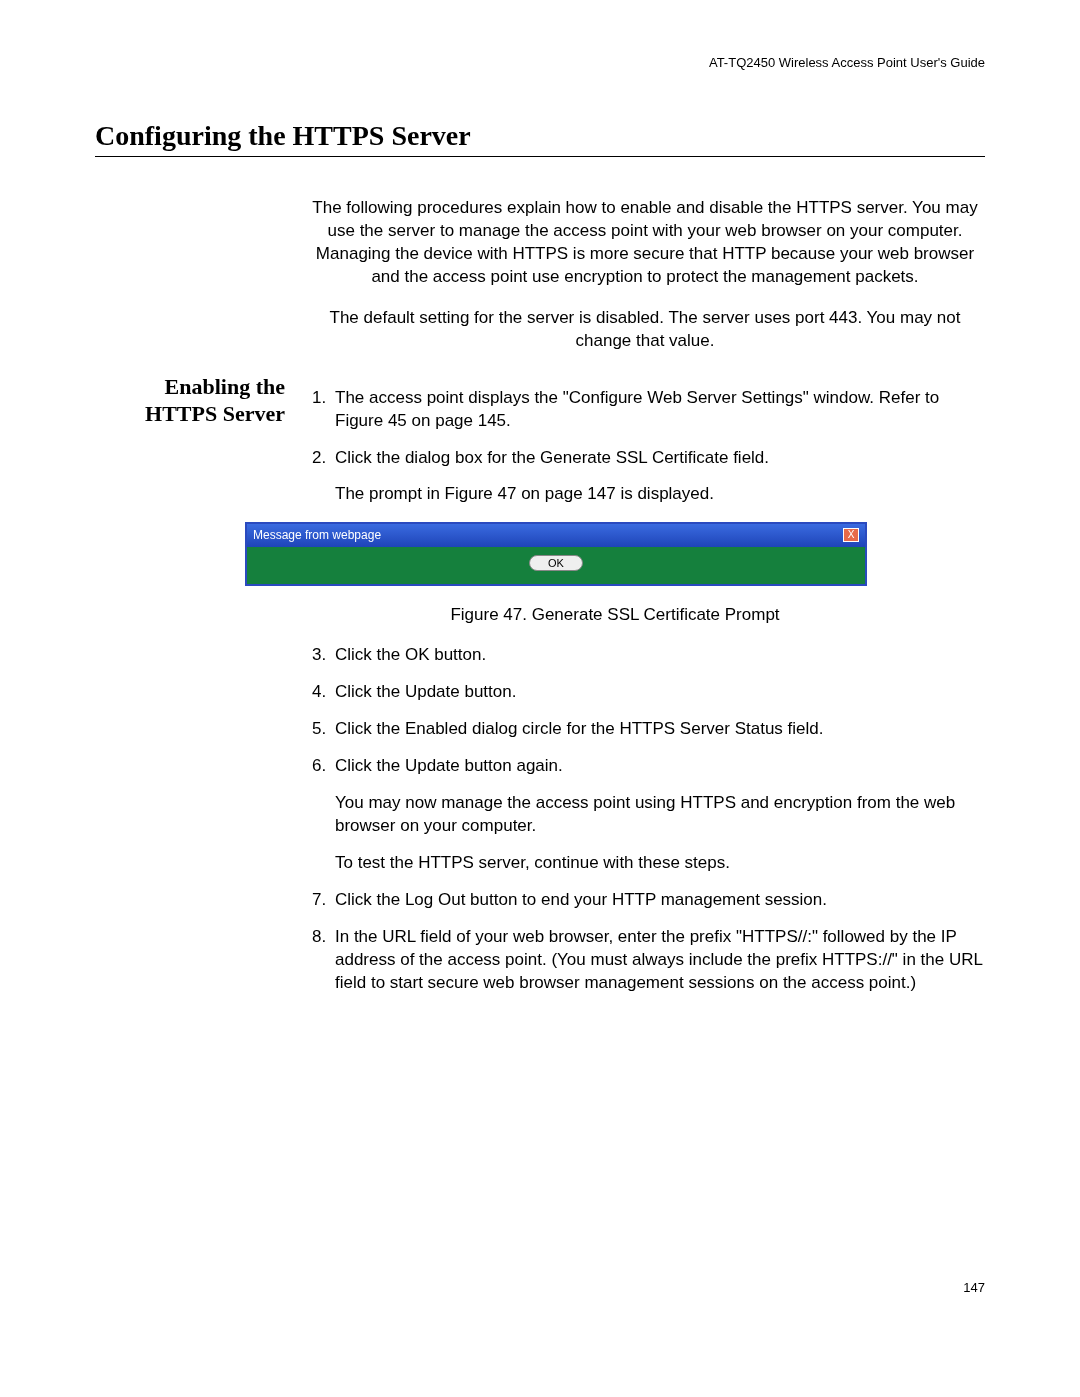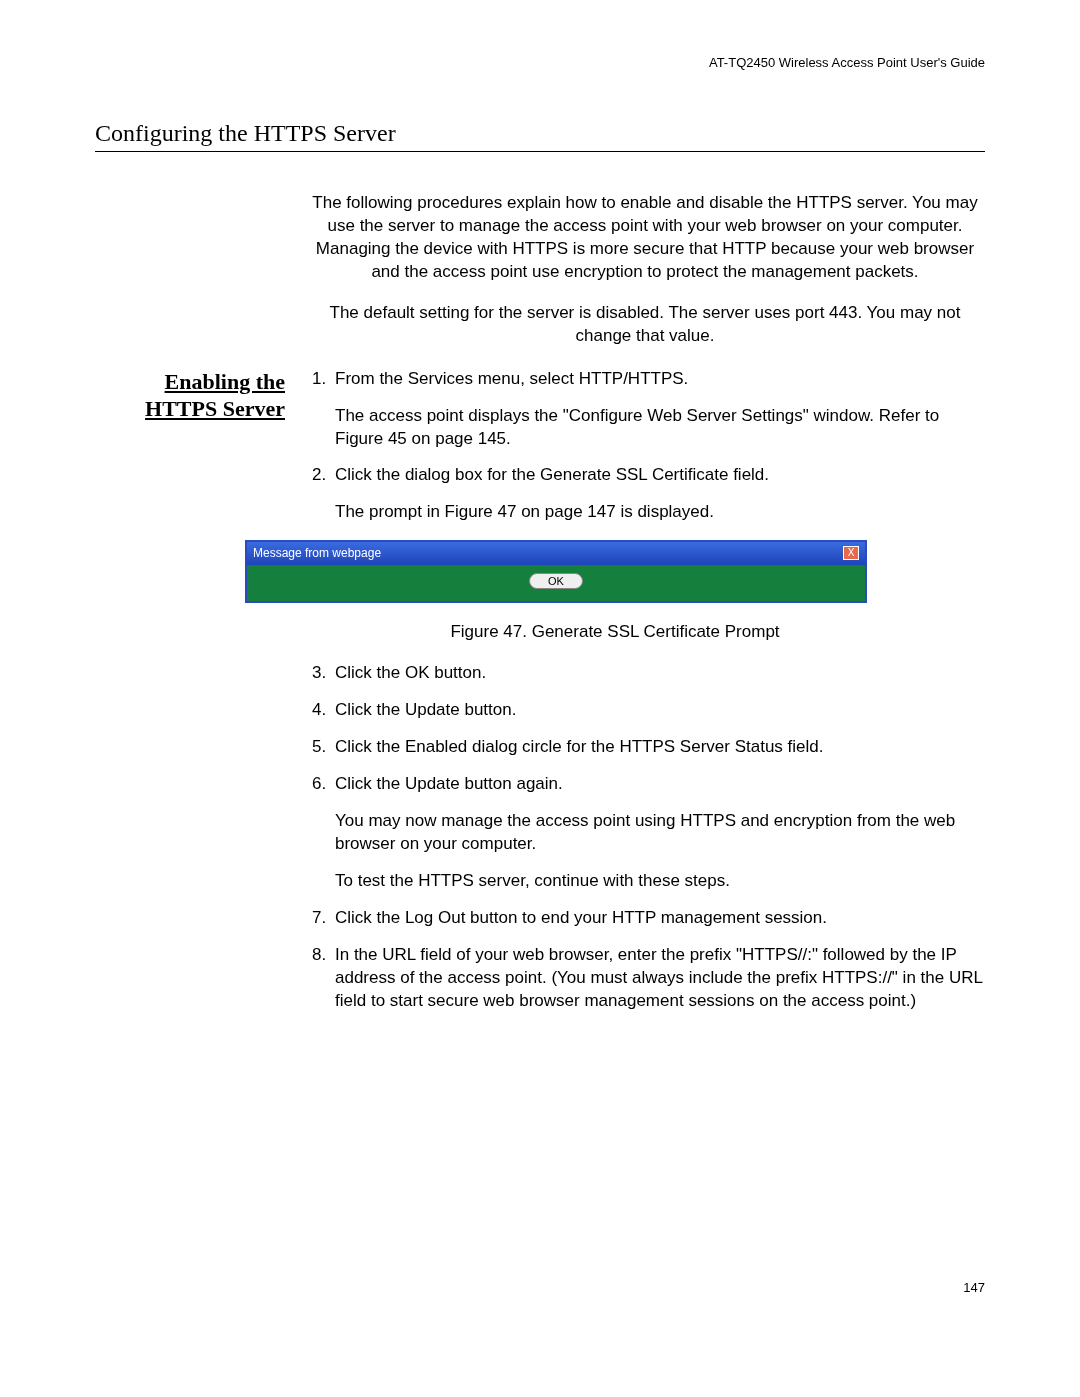--- a/index.html
+++ b/index.html
@@ -18,22 +18,22 @@
   }
   .header-right {
     position: absolute;
     top: 55px;
     right: 95px;
     font-size: 13px;
     color: #000;
   }
   .main-title {
     font-family: "Times New Roman", Times, serif;
-    font-weight: normal;
-    font-size: 24px;
+    font-weight: bold;
+    font-size: 28px;
     margin-top: 65px;
     padding-bottom: 4px;
     border-bottom: 1px solid #000;
   }
   .intro {
     margin-top: 40px;
     margin-left: 210px;
     font-size: 17px;
     line-height: 1.35;
     text-align: center;
@@ -45,21 +45,20 @@
   }
   .side-heading {
     width: 190px;
     flex: 0 0 190px;
     text-align: right;
     font-family: "Times New Roman", Times, serif;
     font-weight: bold;
     font-size: 22px;
     line-height: 1.25;
     padding-right: 20px;
-    text-decoration: underline;
   }
   .body-col {
     flex: 1;
     font-size: 17px;
     line-height: 1.35;
   }
   .body-col p { margin: 0 0 16px 0; }
   .step-list {
     list-style: decimal;
     padding-left: 26px;
@@ -156,21 +155,20 @@
 
   <div class="section-row">
     <div class="side-heading">
       <span>Enabling the</span><br>
       <span>HTTPS Server</span>
     </div>
     <div class="body-col">
 
       <ol class="step-list">
         <li>
-          <span>From the Services menu, select HTTP/HTTPS.</span>
           <p>The access point displays the "Configure Web Server Settings" window. Refer to Figure 45 on page 145.</p>
         </li>
         <li>
           <span>Click the dialog box for the Generate SSL Certificate field.</span>
           <p>The prompt in Figure 47 on page 147 is displayed.</p>
         </li>
       </ol>
 
       <div class="figure-wrap">
         <div class="dialog">

